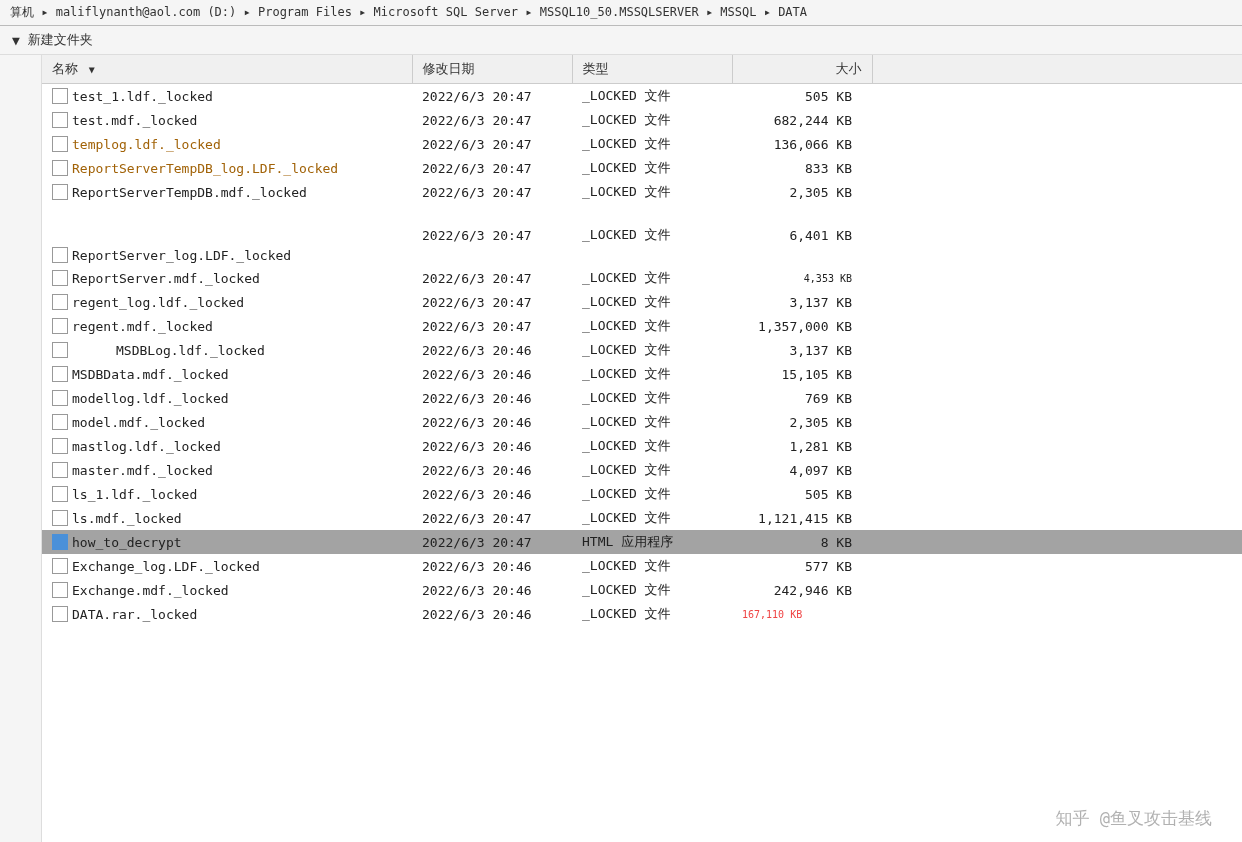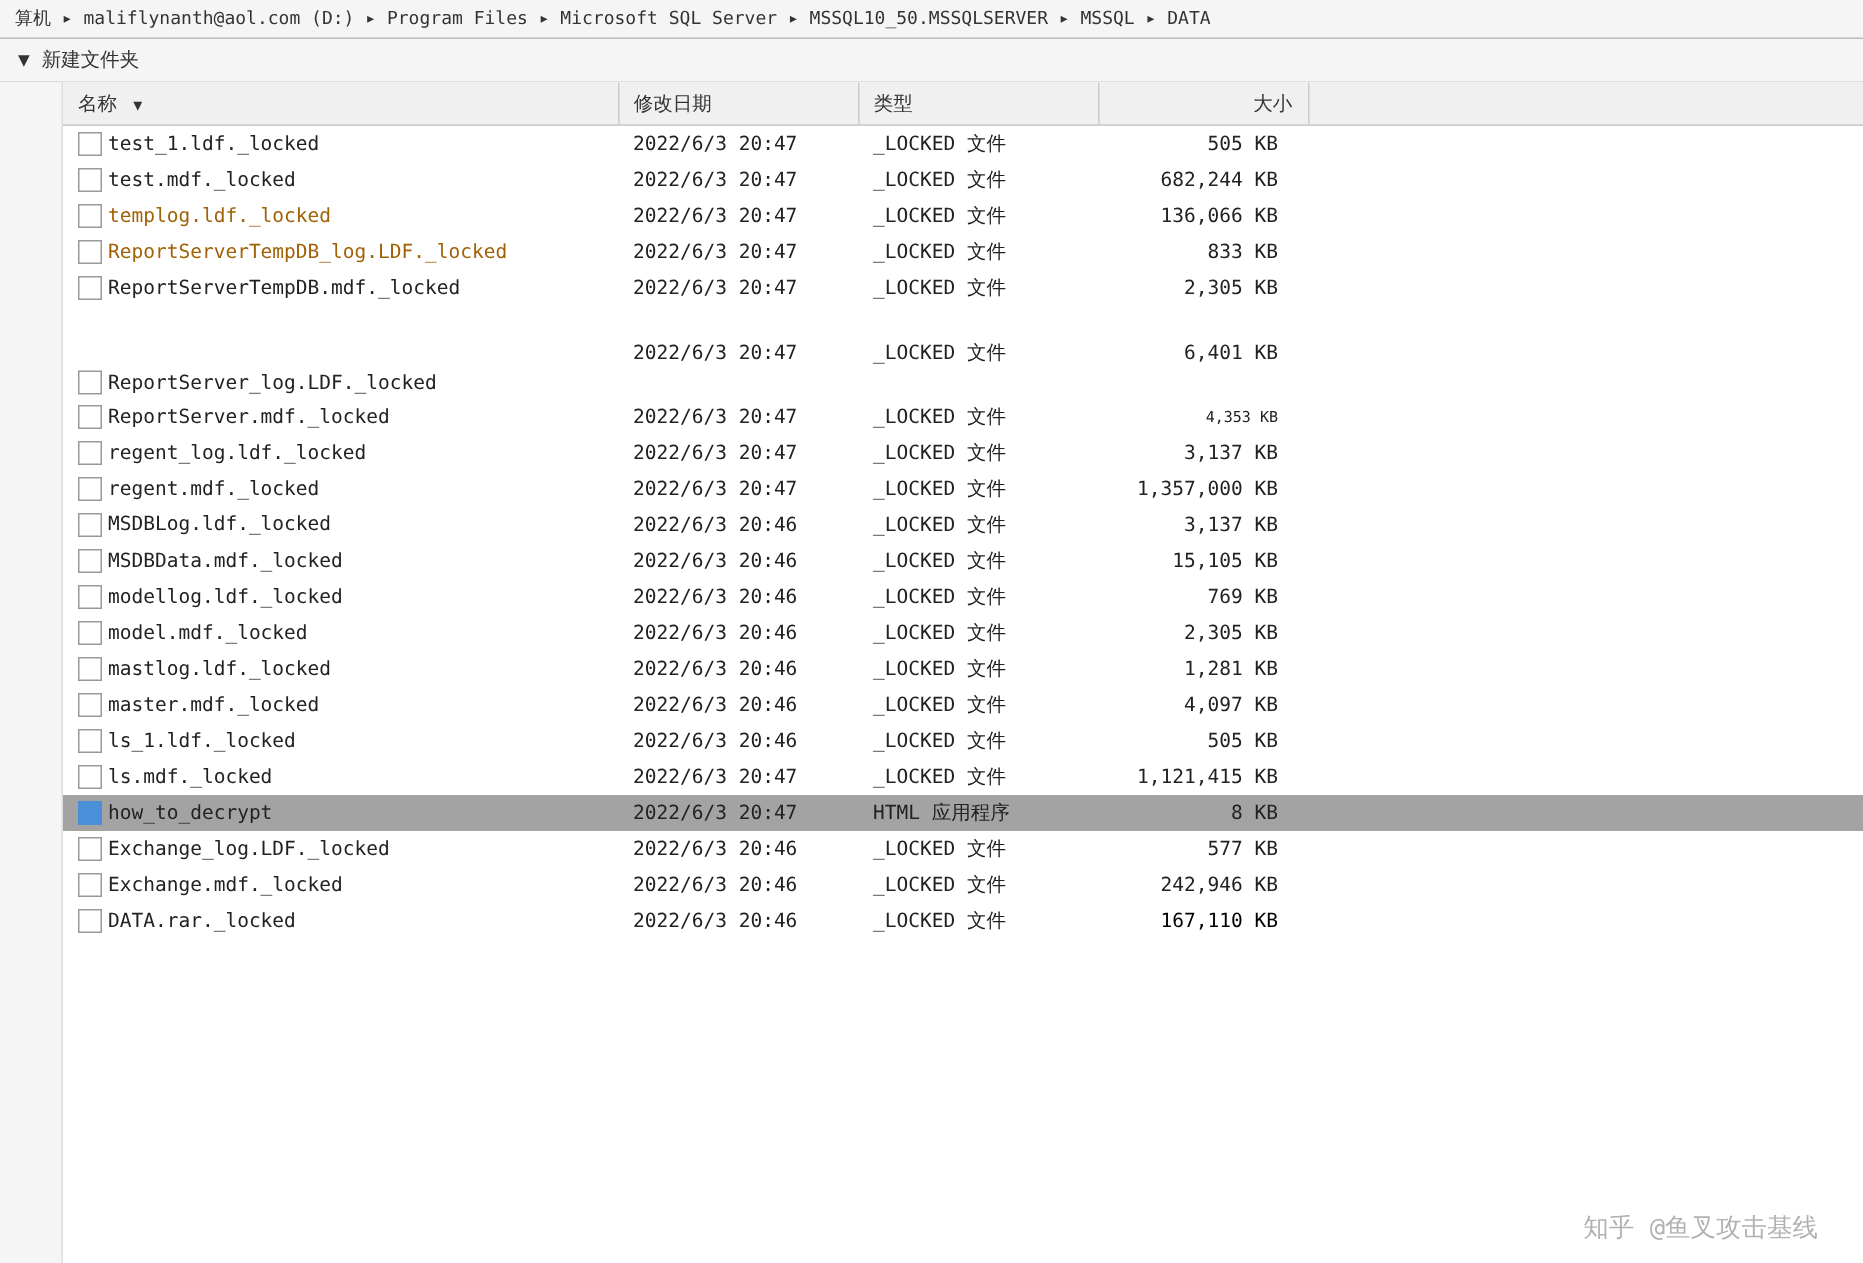--- a/index.html
+++ b/index.html
@@ -156,21 +156,21 @@
         <span>regent.mdf._locked</span>
       </div>
     </td>
     <td style="padding:3px 10px; font-size:13px; color:#222; white-space:nowrap;">2022/6/3 20:47</td>
     <td style="padding:3px 10px; font-size:13px; color:#222; white-space:nowrap;">_LOCKED 文件</td>
     <td style="padding:3px 20px 3px 10px; font-size:13px; color:#222; white-space:nowrap; text-align:right;">1,357,000 KB</td>
     <td style="padding:3px 10px;"></td>
   </tr>
           <tr>
     <td style="padding:3px 10px; font-size:13px; color:#222; white-space:nowrap;">
-      <div style="display:flex;align-items:flex-start;">
+      <div style="display:flex;align-items:center;gap:44px;">
         <span style="display:inline-block;width:16px;height:16px;border:1px solid #999;background:#fff;vertical-align:middle;margin-right:4px;flex-shrink:0;"></span>
         <span>MSDBLog.ldf._locked</span>
       </div>
     </td>
     <td style="padding:3px 10px; font-size:13px; color:#222; white-space:nowrap;">2022/6/3 20:46</td>
     <td style="padding:3px 10px; font-size:13px; color:#222; white-space:nowrap;">_LOCKED 文件</td>
     <td style="padding:3px 20px 3px 10px; font-size:13px; color:#222; white-space:nowrap; text-align:right;">3,137 KB</td>
     <td style="padding:3px 10px;"></td>
   </tr>
           <tr>
@@ -295,21 +295,21 @@
   </tr>
           <tr>
     <td style="padding:3px 10px; font-size:13px; color:#222; white-space:nowrap;">
       <div style="display:flex;align-items:center;">
         <span style="display:inline-block;width:16px;height:16px;border:1px solid #999;background:#fff;vertical-align:middle;margin-right:4px;flex-shrink:0;"></span>
         <span>DATA.rar._locked</span>
       </div>
     </td>
     <td style="padding:3px 10px; font-size:13px; color:#222; white-space:nowrap;">2022/6/3 20:46</td>
     <td style="padding:3px 10px; font-size:13px; color:#222; white-space:nowrap;">_LOCKED 文件</td>
-    <td style="padding:3px 20px 3px 10px; font-size:13px; color:#000000; white-space:nowrap; text-align:right;">167,110 KB</td>
+    <td style="padding:3px 20px 3px 10px; font-size:10px; color:#ef4444; white-space:nowrap; text-align:left;">167,110 KB</td>
     <td style="padding:3px 10px;"></td>
   </tr>
         </tbody>
     </table>
   </div>
 </div>
 
 <div style="position:fixed; bottom:12px; right:30px; opacity:0.65; font-size:17px; color:#888; pointer-events:none; z-index:100;">
   <span>知乎 @鱼叉攻击基线</span>
 </div>

